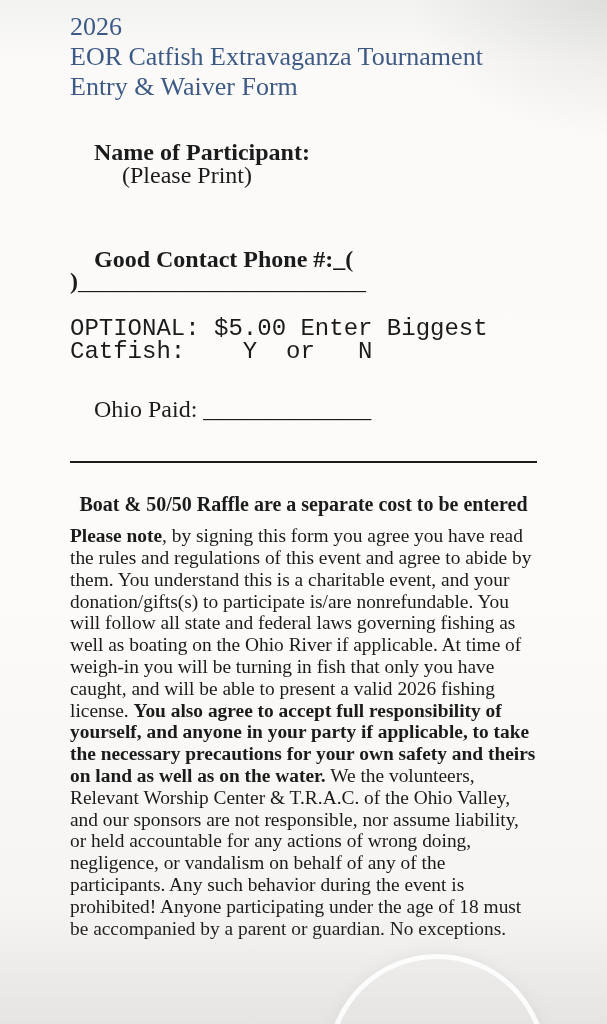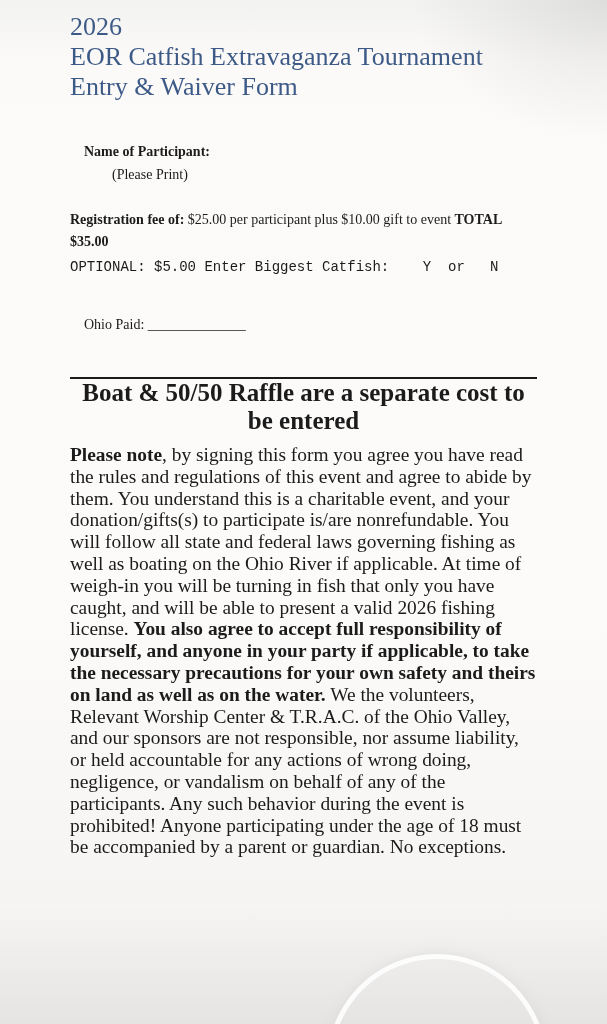--- a/index.html
+++ b/index.html
@@ -36,40 +36,41 @@
     pointer-events: none;
   }
   .hd {
     text-align: left;
     color: #3d5a87;
     font-size: 26px;
     line-height: 30px;
     font-weight: normal;
   }
   .line {
-    font-size: 14px;
+    font-size: 24px;
     line-height: 22.4px;
     white-space: pre-wrap;
   }
   .b { font-weight: bold; }
   .label-line { margin-top: 17px; }
   .hint { margin-left: 28px; }
   .name-line { margin-top: 2px; }
   .phone-line { margin-top: 17px; }
   .optional { margin-top: 3px; font-family: Liberation Mono, monospace; }
   .total-paid { margin-top: 13px; }
   .divider {
     margin-top: 18px;
     border-top: 2px solid #1b1b1b;
     width: 100%;
     height: 0;
   }
   .raffle {
+    margin-top: 30px;
     text-align: center;
-    font-size: 25px;
+    font-size: 20px;
     font-weight: bold;
   }
   .waiver {
     margin-top: 9px;
     font-size: 19.4px;
     line-height: 21.8px;
     white-space: pre-wrap;
     text-align: left;
   }
 </style>
@@ -87,22 +88,24 @@
     <div class="hd">EOR Catfish Extravaganza Tournament</div>
     <div class="hd">Entry &amp; Waiver Form</div>
   </header>
 
   <div class="line label-line">
     <span class="b">Name of Participant:</span>
     <span class="hint">(Please Print)</span>
   </div>
 
 
+  <div class="line phone-line">
+    <span class="b">Good Contact Phone #:</span><span class="b">_(      )</span><span>________________________</span>
+  </div>
 
-  <div class="line"><span class="b">Registration fee of:</span><span> $25.00 per participant plus $10.00 gift to event </span><span class="b">TOTAL $35.00</span></div>
 
   <div class="line optional">OPTIONAL: $5.00 Enter Biggest Catfish:    Y  or   N</div>
 
   <div class="line total-paid">
     <span>Ohio Paid: </span><span>______________</span>
   </div>
 
   <div class="divider"></div>
 
   <div class="raffle">Boat &amp; 50/50 Raffle are a separate cost to be entered</div>

